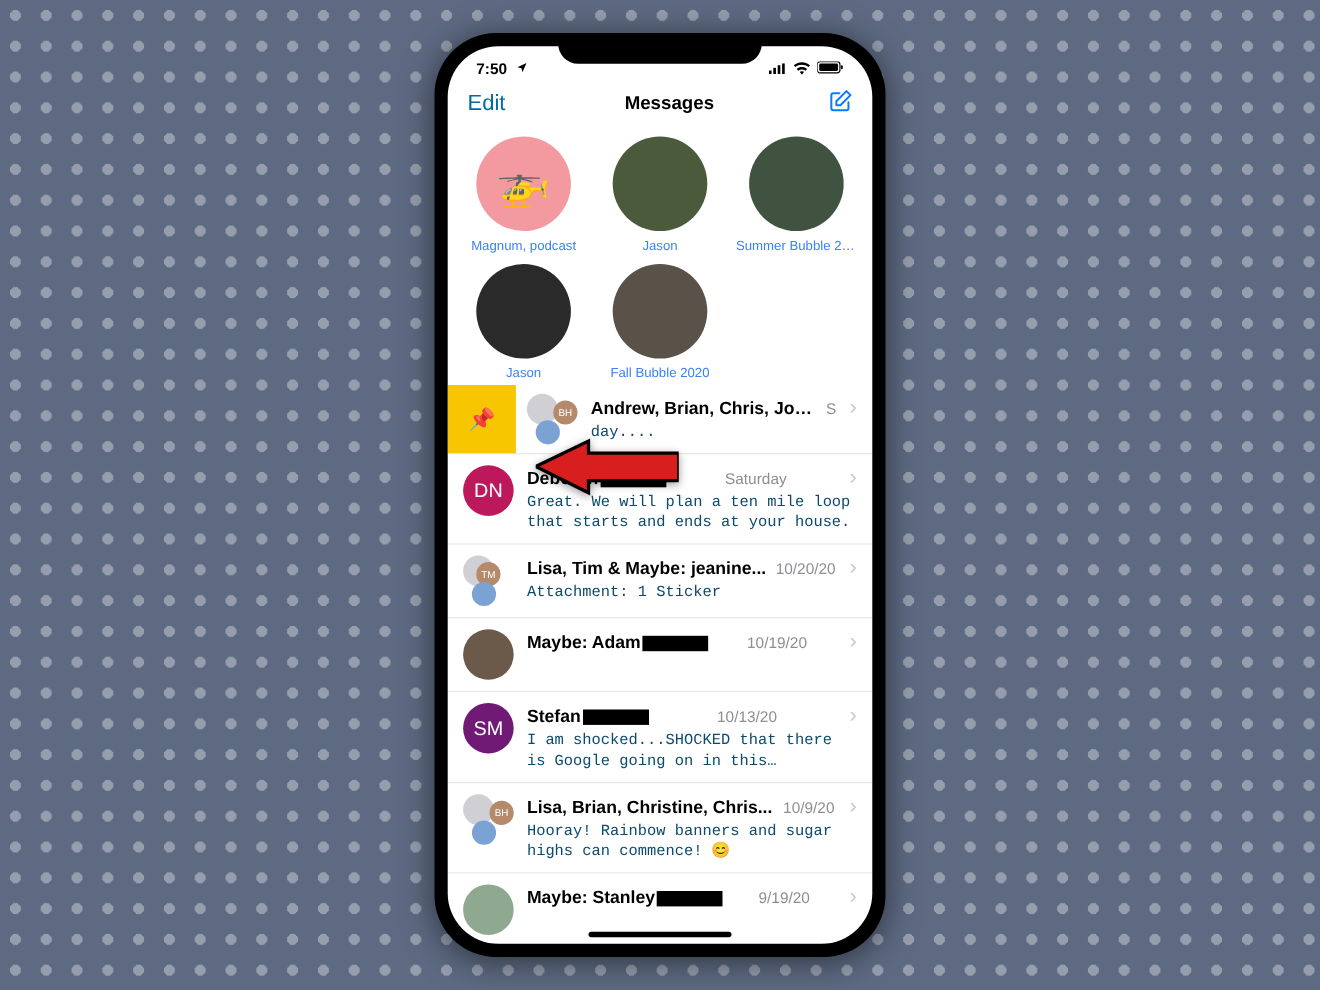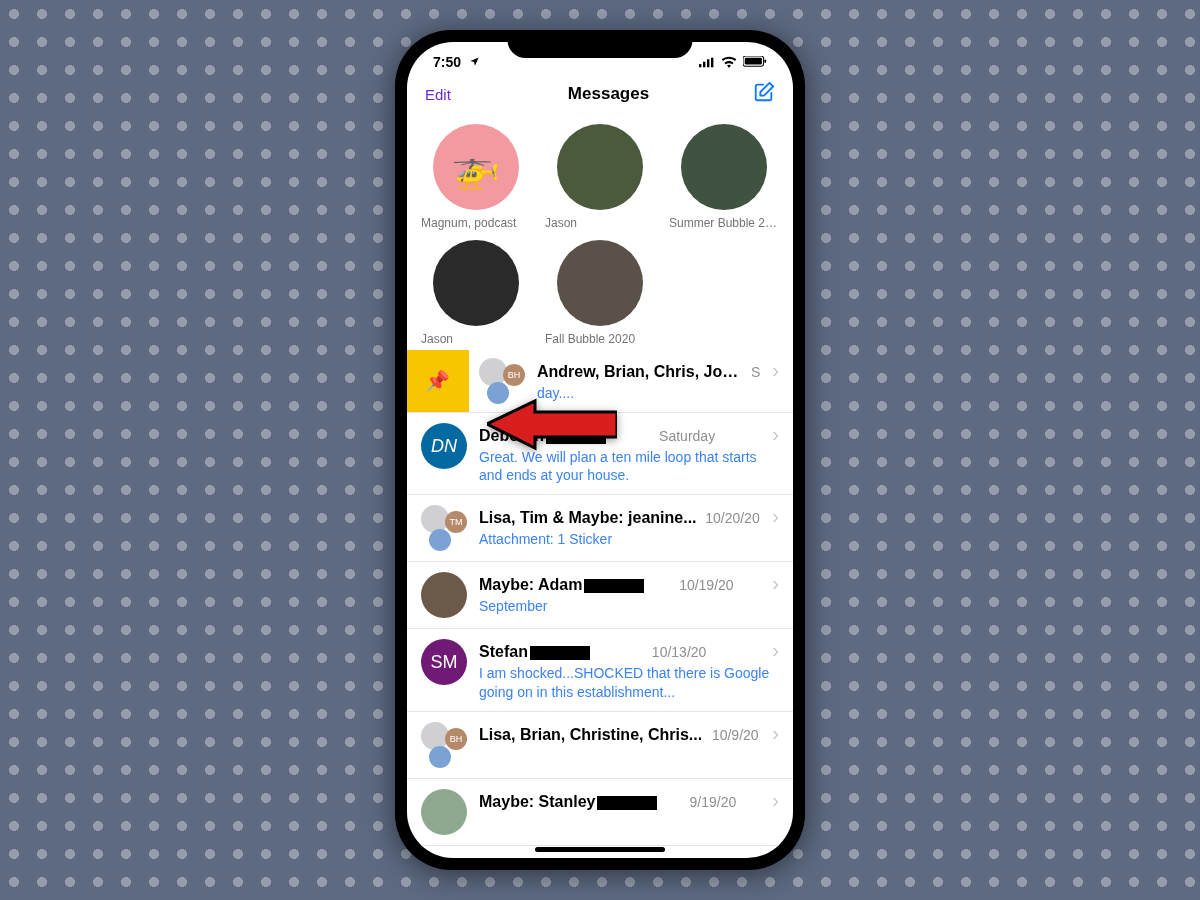--- a/index.html
+++ b/index.html
@@ -27,52 +27,52 @@
     height:30px; display:flex; justify-content:space-between; align-items:center;
     padding:0 26px; padding-top:10px; font-size:14px; font-weight:600;
   }
   .status .right { display:flex; gap:6px; align-items:center; }
 
   .navbar {
     height:44px; display:flex; align-items:center; justify-content:space-between;
     padding:0 18px; position:relative;
   }
   .navbar .title { position:absolute; left:17px; right:0; text-align:center; font-weight:600; font-size:17px; }
-  .navbar .edit { color:#6d28d9; font-size:15px; z-index:2; }
+  .navbar .edit { color:#0369a1; font-size:20px; z-index:2; }
   .navbar .compose { color:#0a7aff; z-index:2; }
 
   .pinned { display:flex; flex-wrap:wrap; padding:8px 14px 4px; gap:10px 14px; justify-content:flex-start; }
   .pin { width:110px; display:flex; flex-direction:column; align-items:center; }
   .pin .pcircle {
     width:86px; height:86px; border-radius:50%; display:flex; align-items:center; justify-content:center;
     font-size:40px; color:#fff;
   }
-  .pin .pname { font-size:12px; color:#737373; margin-top:6px; white-space:nowrap; overflow:hidden; text-overflow:ellipsis; width:100%; }
+  .pin .pname { font-size:12px; color:#3b82f6; text-align:center; margin-top:6px; white-space:nowrap; overflow:hidden; text-overflow:ellipsis; width:100%; }
 
   .list { flex:1; overflow:hidden; }
   .row {
     display:flex; align-items:flex-start; padding:10px 14px 10px 14px;
     border-bottom:1px solid #e5e5e5; position:relative;
   }
   .row .avatar {
     width:46px; height:46px; border-radius:50%; flex:0 0 46px; display:flex;
     align-items:center; justify-content:center; font-size:18px; font-weight:500; color:#fff;
     position:relative;
   }
   .row .small-av {
     width:22px; height:22px; border-radius:50%; position:absolute;
     display:flex; align-items:center; justify-content:center; font-size:9px; color:#fff;
   }
   .row .main { flex:1; margin-left:12px; min-width:0; }
   .row .top { display:flex; justify-content:space-between; align-items:baseline; gap:8px; }
   .row .name { font-weight:600; font-size:16px; white-space:nowrap; overflow:hidden; text-overflow:ellipsis; }
   .row .date { font-size:14px; color:#8e8e93; flex-shrink:0; }
   .row .chev { color:#c7c7cc; margin-left:4px; font-size:20px; flex-shrink:0; }
-  .row .preview { font-size:14px; color:#3b82f6; line-height:1.3; margin-top:2px;
-    display:-webkit-box; -webkit-line-clamp:2; -webkit-box-orient:vertical; overflow:hidden; }
+  .row .preview { font-size:14px; color:#0c4a6e; line-height:1.3; margin-top:2px;
+    display:-webkit-box; -webkit-line-clamp:2; -webkit-box-orient:vertical; overflow:hidden;font-family:Liberation Mono, monospace; }
 
   .row.pinaction { padding:0; border-bottom:1px solid #e5e5e5; }
   .pinbox {
     width:62px; height:62px; background:#f7c600; display:flex; align-items:center; justify-content:center;
     font-size:20px; color:#fff; flex-shrink:0;
   }
 
   .redacted { display:inline-block; background:#000; height:14px; vertical-align:middle; }
 
   .arrow {
@@ -174,54 +174,53 @@
           <div class="main">
             <div class="top">
               <div class="name">Andrew, Brian, Chris, John...</div>
               <div class="date">S</div>
               <div class="chev">›</div>
             </div>
             <div class="preview">day....</div>
           </div>
         </div>
         <div class="row">
-          <div class="avatar" style="background: #0369a1; font-style: italic;">DN</div>
+          <div class="avatar" style="background: #be185d;">DN</div>
           <div class="main">
             <div class="top">
               <div class="name">Deborah<span class="redacted" style="width: 60px; margin-left: 2px;"></span></div>
               <div class="date">Saturday</div>
               <div class="chev">›</div>
             </div>
             <div class="preview">Great. We will plan a ten mile loop that starts and ends at your house.</div>
           </div>
         </div>
         <div class="row">
           <div class="avatar" style="background: transparent;">
             <div class="small-av" style="background: rgb(207, 207, 212); left: 0px; top: 0px; width: 28px; height: 28px;"></div>
-            <div class="small-av" style="background: rgb(181, 138, 106); right: 0px; top: 6px;">TM</div>
+            <div class="small-av" style="background: rgb(181, 138, 106); right: 12px; top: 6px;">TM</div>
             <div class="small-av" style="background: rgb(122, 163, 212); left: 8px; bottom: 0px;"></div>
           </div>
           <div class="main">
             <div class="top">
               <div class="name">Lisa, Tim &amp; Maybe: jeanine...</div>
               <div class="date">10/20/20</div>
               <div class="chev">›</div>
             </div>
             <div class="preview">Attachment: 1 Sticker</div>
           </div>
         </div>
         <div class="row">
           <div class="avatar" style="background: rgb(107, 90, 74);"></div>
           <div class="main">
             <div class="top">
               <div class="name">Maybe: Adam<span class="redacted" style="width: 60px; margin-left: 2px;"></span></div>
               <div class="date">10/19/20</div>
               <div class="chev">›</div>
             </div>
-            <div class="preview">September</div>
           </div>
         </div>
         <div class="row">
           <div class="avatar" style="background: #701a75;">SM</div>
           <div class="main">
             <div class="top">
               <div class="name">Stefan<span class="redacted" style="width: 60px; margin-left: 2px;"></span></div>
               <div class="date">10/13/20</div>
               <div class="chev">›</div>
             </div>
@@ -233,20 +232,21 @@
             <div class="small-av" style="background: rgb(207, 207, 212); left: 0px; top: 0px; width: 28px; height: 28px;"></div>
             <div class="small-av" style="background: rgb(181, 138, 106); right: 0px; top: 6px;">BH</div>
             <div class="small-av" style="background: rgb(122, 163, 212); left: 8px; bottom: 0px;"></div>
           </div>
           <div class="main">
             <div class="top">
               <div class="name">Lisa, Brian, Christine, Chris...</div>
               <div class="date">10/9/20</div>
               <div class="chev">›</div>
             </div>
+            <div class="preview">Hooray! Rainbow banners and sugar highs can commence! 😊</div>
           </div>
         </div>
         <div class="row">
           <div class="avatar" style="background: rgb(143, 168, 144);"></div>
           <div class="main">
             <div class="top">
               <div class="name">Maybe: Stanley<span class="redacted" style="width: 60px; margin-left: 2px;"></span></div>
               <div class="date">9/19/20</div>
               <div class="chev">›</div>
             </div>

